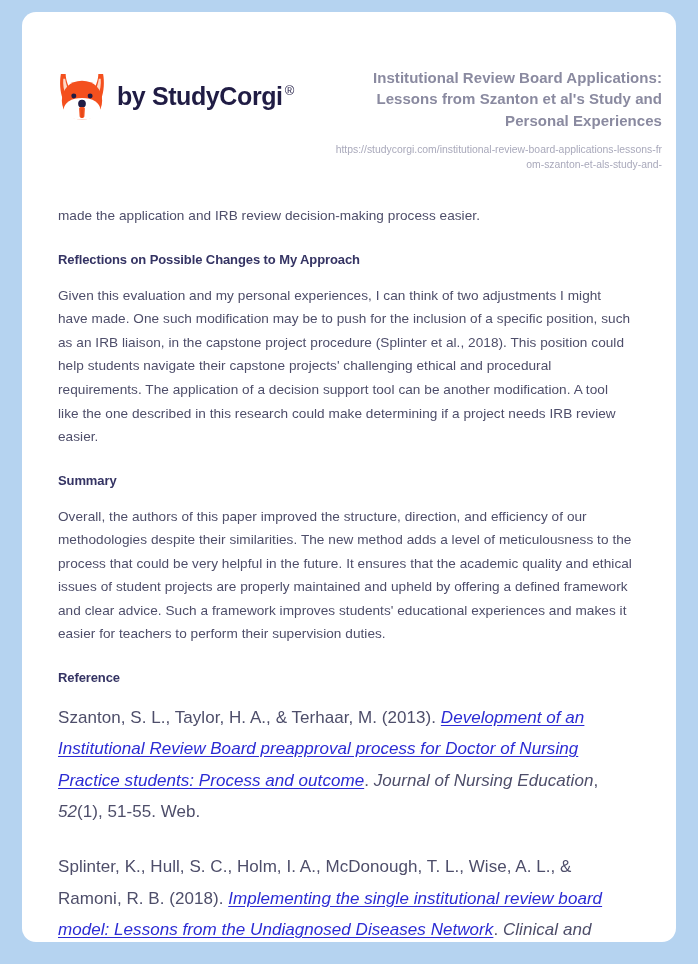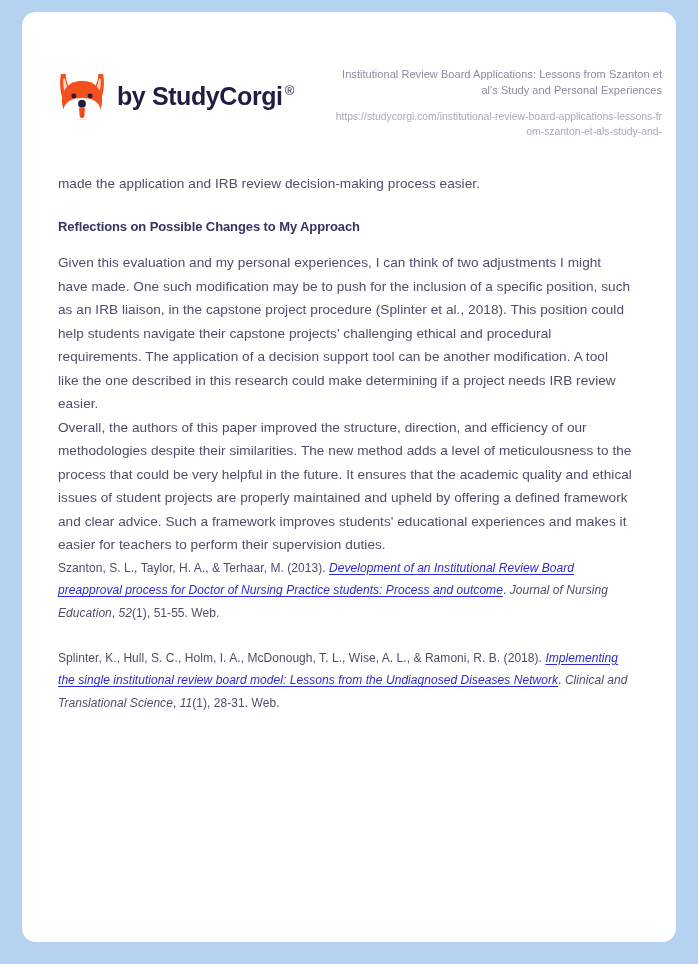--- a/index.html
+++ b/index.html
@@ -60,22 +60,22 @@
     vertical-align: super;
     margin-left: 2px;
   }
   .header-meta {
     flex: 0 1 auto;
     text-align: right;
     max-width: 332px;
     padding-top: 2px;
   }
   .header-title {
-    font-size: 11px;
-    font-weight: normal;
+    font-size: 15px;
+    font-weight: bold;
     color: #8a8aa0;
     line-height: 1.42;
     letter-spacing: 0.05px;
   }
   .header-url {
     font-size: 10.4px;
     color: #a9a9bb;
     line-height: 1.42;
     margin-top: 12px;
     word-break: break-all;
@@ -101,21 +101,21 @@
     font-size: 13px;
     font-weight: bold;
     color: #343363;
     letter-spacing: -0.1px;
     margin-top: 24px;
     margin-bottom: 17px;
   }
   .para.lead { margin-top: 0; }
 
   .ref-entry {
-    font-size: 12px;
+    font-size: 17px;
     line-height: 1.86;
     color: #4e4e6a;
     letter-spacing: 0.05px;
   }
   .ref-entry + .ref-entry { margin-top: 23px; }
   .ref-link {
     color: #2b2bd4;
     font-style: italic;
     text-decoration: underline;
     text-underline-offset: 2px;
@@ -164,21 +164,23 @@
 
   </div>
 
   <div class="doc-body">
 
     <p class="para lead">made the application and IRB review decision-making process easier.</p>
 
     <h2 class="section-heading">Reflections on Possible Changes to My Approach</h2>
     <p class="para">Given this evaluation and my personal experiences, I can think of two adjustments I might have made. One such modification may be to push for the inclusion of a specific position, such as an IRB liaison, in the capstone project procedure (Splinter et al., 2018). This position could help students navigate their capstone projects' challenging ethical and procedural requirements. The application of a decision support tool can be another modification. A tool like the one described in this research could make determining if a project needs IRB review easier.</p>
 
+    <h2 class="section-heading">Summary</h2>
     <p class="para">Overall, the authors of this paper improved the structure, direction, and efficiency of our methodologies despite their similarities. The new method adds a level of meticulousness to the process that could be very helpful in the future. It ensures that the academic quality and ethical issues of student projects are properly maintained and upheld by offering a defined framework and clear advice. Such a framework improves students' educational experiences and makes it easier for teachers to perform their supervision duties.</p>
 
+    <h2 class="section-heading">Reference</h2>
 
     <div class="ref-entry"><span>Szanton, S. L., Taylor, H. A., &amp; Terhaar, M. (2013). </span><a class="ref-link">Development of an Institutional Review Board preapproval process for Doctor of Nursing Practice students: Process and outcome</a><span>. </span><span class="ref-journal">Journal of Nursing Education</span><span>, </span><span class="ref-vol">52</span><span>(1), 51-55. Web.</span></div>
 
     <div class="ref-entry"><span>Splinter, K., Hull, S. C., Holm, I. A., McDonough, T. L., Wise, A. L., &amp; Ramoni, R. B. (2018). </span><a class="ref-link">Implementing the single institutional review board model: Lessons from the Undiagnosed Diseases Network</a><span>. </span><span class="ref-journal">Clinical and Translational Science</span><span>, </span><span class="ref-vol">11</span><span>(1), 28-31. Web.</span></div>
 
   </div>
 </div>
 
 </body></html>

